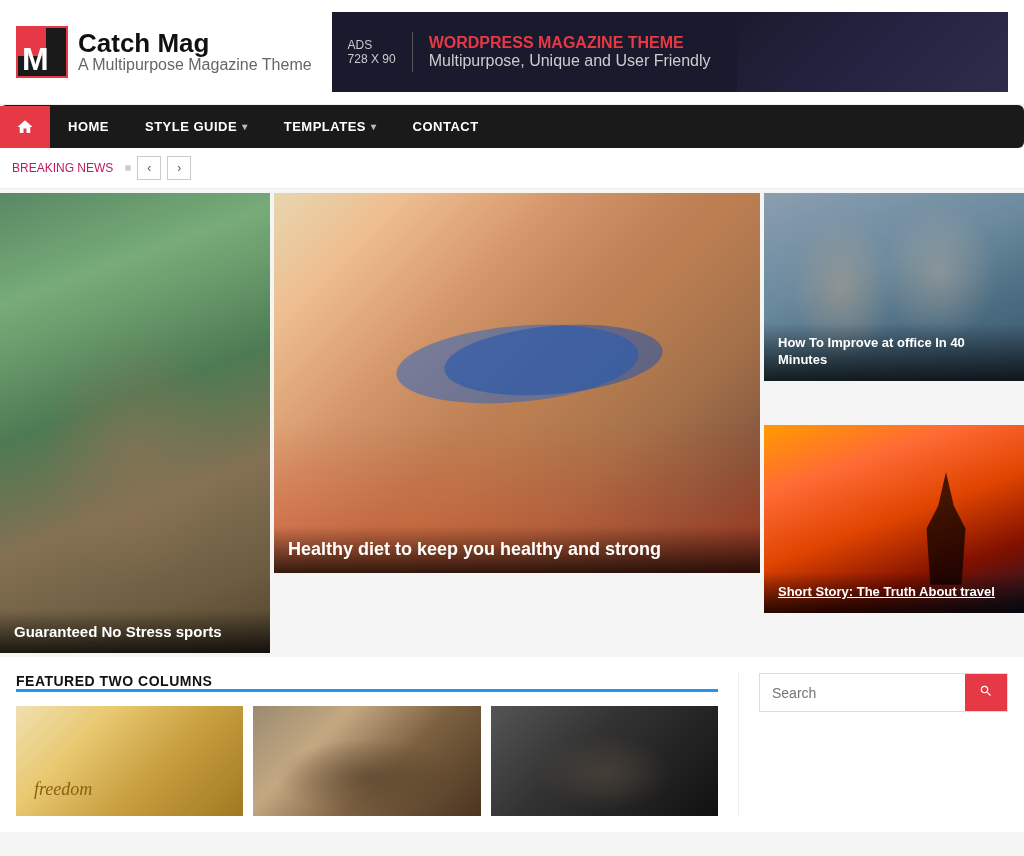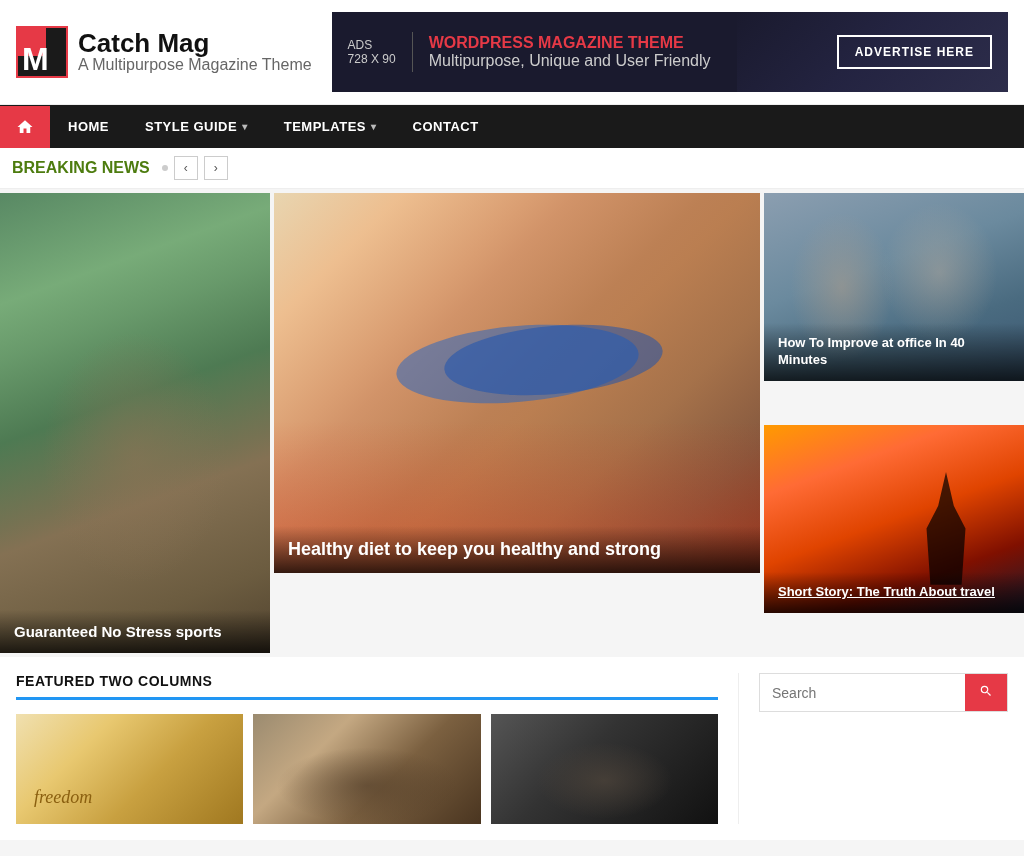--- a/index.html
+++ b/index.html
@@ -89,20 +89,21 @@
       text-transform: uppercase;
       letter-spacing: 1px;
       white-space: nowrap;
     }
 
     
     .nav-bar {
       background: #1a1a1a;
       display: flex;
       align-items: center;
+      border-radius: 6px;
     }
     .nav-home-btn {
       background: #e63946;
       padding: 12px 16px;
       display: flex;
       align-items: center;
       justify-content: center;
     }
     .nav-items {
       display: flex;
@@ -128,23 +129,23 @@
     
     .breaking-news {
       background: #fff;
       display: flex;
       align-items: center;
       padding: 8px 12px;
       border-bottom: 1px solid #eee;
       gap: 12px;
     }
     .breaking-label {
-      color: #4d7c0f;
-      font-weight: 700;
-      font-size: 16px;
+      color: #be185d;
+      font-weight: 400;
+      font-size: 12px;
       text-transform: uppercase;
       white-space: nowrap;
     }
     .breaking-text {
       font-size: 13px;
       color: #333;
       flex: 1;
     }
     .breaking-nav {
       display: flex;
@@ -244,21 +245,20 @@
       width: 270px;
       border-left: 1px solid #eee;
       padding-left: 20px;
     }
     .section-title {
       font-size: 14px;
       font-weight: 800;
       text-transform: uppercase;
       letter-spacing: 0.5px;
       margin-bottom: 0;
-      padding-bottom: 8px;
       color: #111;
     }
     .section-title-line {
       height: 3px;
       background: #2196F3;
       width: 100%;
       margin-bottom: 14px;
     }
     .featured-grid {
       display: grid;
@@ -341,21 +341,20 @@
     <div class="ad-banner-bg"></div>
     <div class="ad-size">
       <span>ADS</span>
       <span>728 X 90</span>
     </div>
     <div class="ad-divider"></div>
     <div class="ad-text">
       <h2>WORDPRESS MAGAZINE THEME</h2>
       <p>Multipurpose, Unique and User Friendly</p>
     </div>
-    <div class="ad-btn">ADVERTISE HERE</div>
   </div>
 </header>
 
 <nav class="nav-bar">
   <div class="nav-home-btn">
     <svg width="18" height="18" viewBox="0 0 24 24" fill="white">
       <path d="M10 20v-6h4v6h5v-8h3L12 3 2 12h3v8z"></path>
     </svg>
   </div>
   <div class="nav-items">

